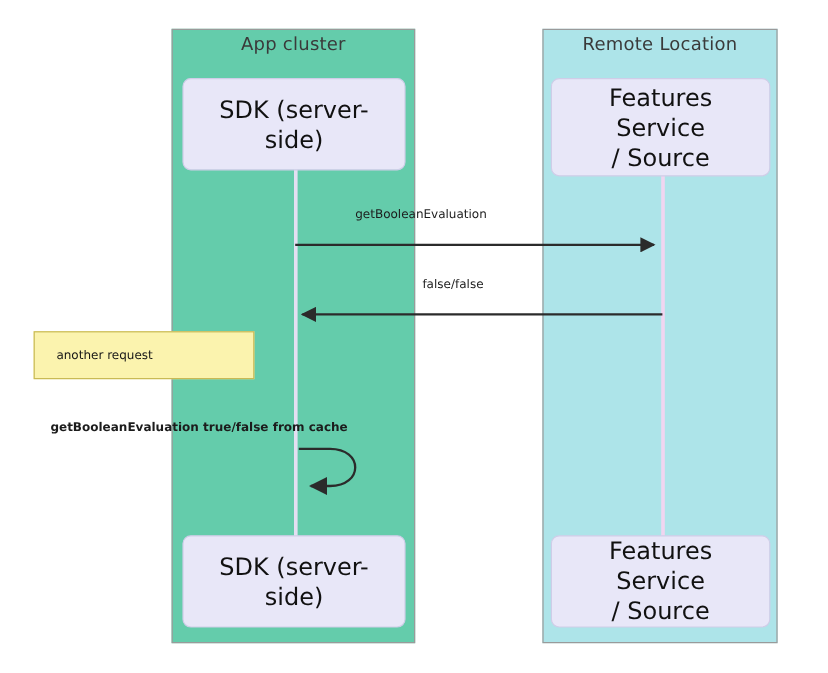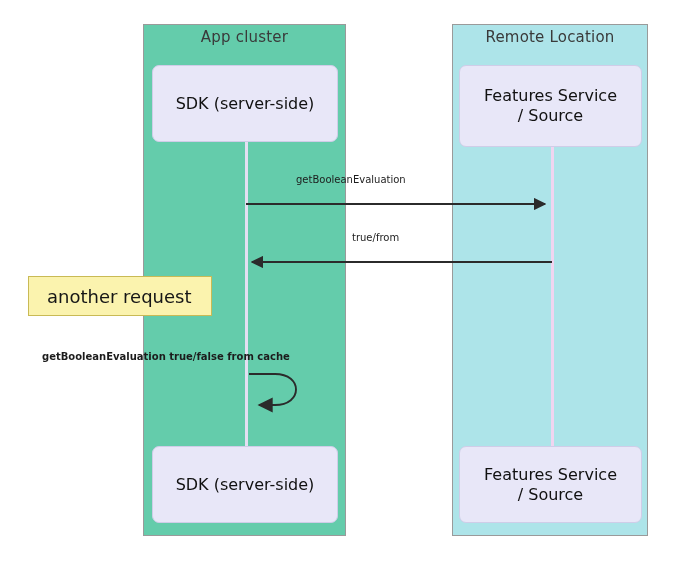--- a/index.html
+++ b/index.html
@@ -79,21 +79,21 @@
   .participant {
     position: absolute;
     box-sizing: border-box;
     background: #e8e7f8;
     border: 1px solid #cfcde8;
     border-radius: 7px;
     display: flex;
     align-items: center;
     justify-content: center;
     text-align: center;
-    font-size: 16px;
+    font-size: 20px;
     color: #111111;
     line-height: 1.25;
     padding: 4px 8px;
   }
   .p-sdk-top    { left: 152px; top: 65px;  width: 186px; height: 77px; }
   .p-sdk-bottom { left: 152px; top: 446px; width: 186px; height: 77px; }
   .p-feat-top    { left: 459px; top: 65px;  width: 183px; height: 82px; }
   .p-feat-bottom { left: 459px; top: 446px; width: 183px; height: 77px; }
 
   
@@ -113,21 +113,21 @@
     left: 28px;
     top: 276px;
     width: 184px;
     height: 40px;
     box-sizing: border-box;
     background: #fbf3ae;
     border: 1px solid #c9ba55;
     display: flex;
     align-items: center;
     padding-left: 18px;
-    font-size: 18px;
+    font-size: 10px;
     color: #161616;
   }
 
   
   #arrow-layer {
     position: absolute;
     left: 0;
     top: 0;
     width: 690px;
     height: 561px;
@@ -163,21 +163,21 @@
 
   <div class="participant p-feat-bottom">
     <span>
       <span>Features Service</span><br>
       <span>/ Source</span>
     </span>
   </div>
 
   <div class="msg-label lbl-get-eval">getBooleanEvaluation</div>
 
-  <div class="msg-label lbl-true-false">true/from</div>
+  <div class="msg-label lbl-true-false">false/false</div>
 
   <div class="msg-label lbl-cache">getBooleanEvaluation true/false from cache</div>
 
   <div class="note-box">another request</div>
 
   <svg id="arrow-layer" width="690" height="561" viewBox="0 0 690 561">
     <defs>
       <marker id="arrowRight" viewBox="0 0 10 10" refX="9" refY="5" markerWidth="7" markerHeight="7" orient="auto-start-reverse">
         <path d="M 0 0 L 10 5 L 0 10 z" fill="#2b2b2b"></path>
       </marker>

